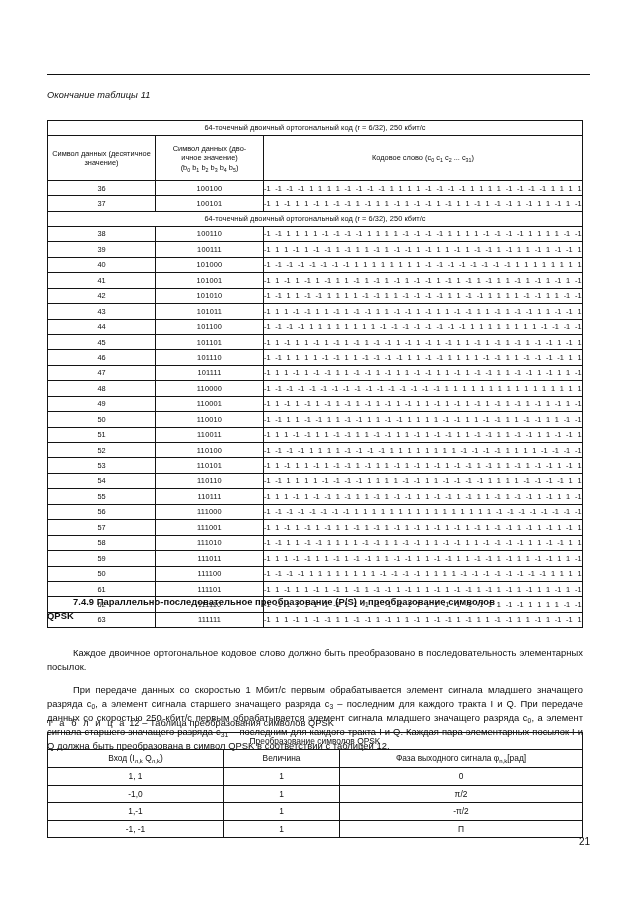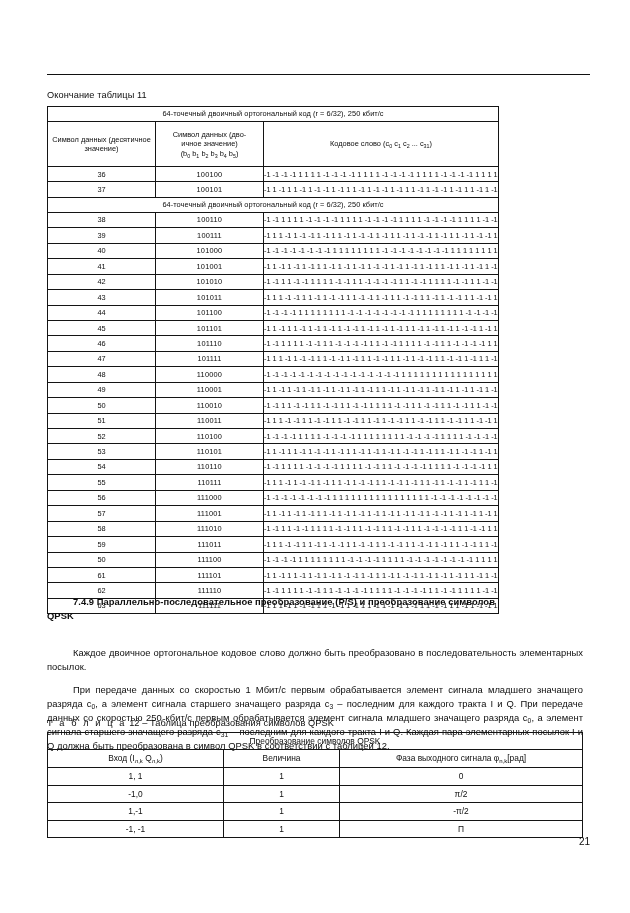--- a/index.html
+++ b/index.html
@@ -32,27 +32,28 @@
     position:absolute;
     left:47px;right:40px;top:74px;
     border-top:1.1px solid #111;
   }
 
   
   .tbl11-caption{
     position:absolute;
     left:47px;top:90px;
     font-size:9.2px;
+    font-style:italic;
     letter-spacing:.1px;
   }
 
   
   .tbl11-wrap{
     position:absolute;
-    left:47px;top:106px;width:452px;
+    left:47px;top:120px;width:536px;
   }
   table.doc{
     border-collapse:collapse;
     width:100%;
     table-layout:fixed;
   }
   table.doc td,table.doc th{
     border:0.8px solid #141414;
     padding:0;
     font-weight:normal;

